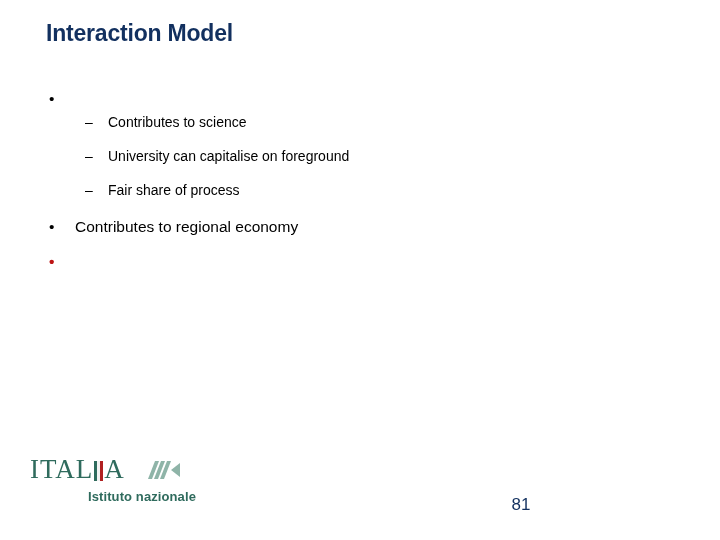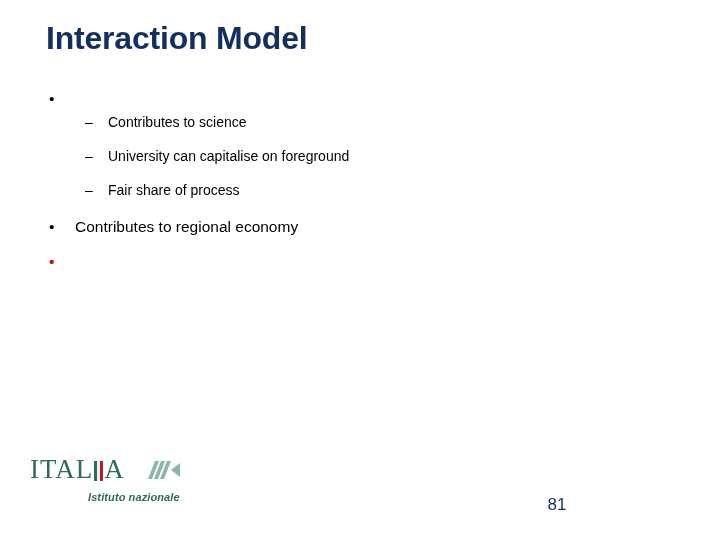--- a/index.html
+++ b/index.html
@@ -18,21 +18,21 @@
     width: 720px;
     height: 540px;
     background: #ffffff;
   }
 
   
   .slide-title {
     position: absolute;
     left: 46px;
     top: 20px;
-    font-size: 32px;
+    font-size: 23px;
     font-weight: bold;
     color: #12305f;
     letter-spacing: -0.2px;
     white-space: nowrap;
   }
 
   
   .body-area {
     position: absolute;
     left: 0;
@@ -137,32 +137,31 @@
 
   .logo-mark {
     width: 34px;
     height: 22px;
     display: block;
   }
 
   .logo-sub {
     margin-top: 9px;
     margin-left: 58px;
-    font-size: 11px;
+    font-size: 13px;
     font-weight: bold;
     line-height: 10.5px;
     color: #2f6b5d;
     letter-spacing: 0.1px;
-    font-style: italic;
   }
 
   
   .page-number {
     position: absolute;
-    left: 542px;
+    left: 506px;
     top: 495px;
     width: 30px;
     text-align: center;
     font-size: 17px;
     color: #12305f;
   }
 </style>
 </head>
 <body>
 

